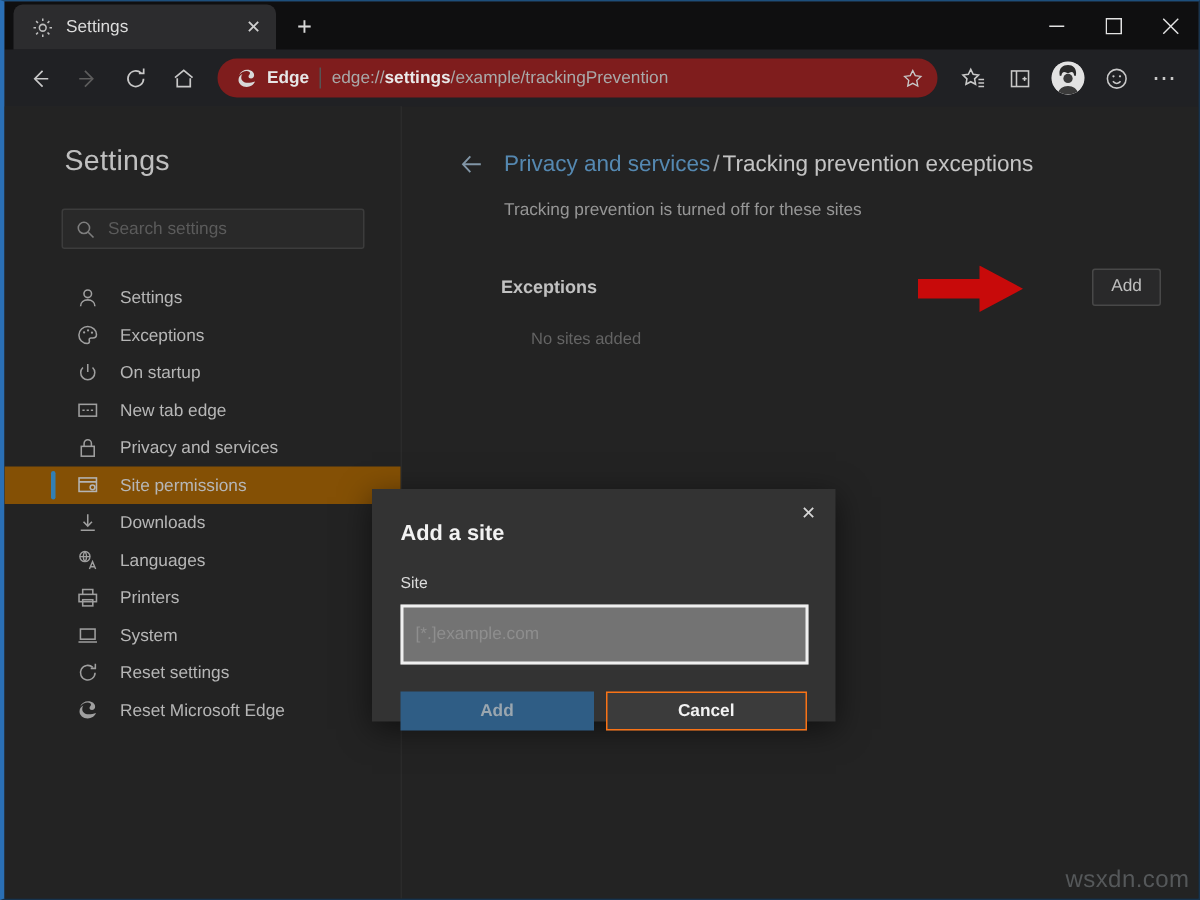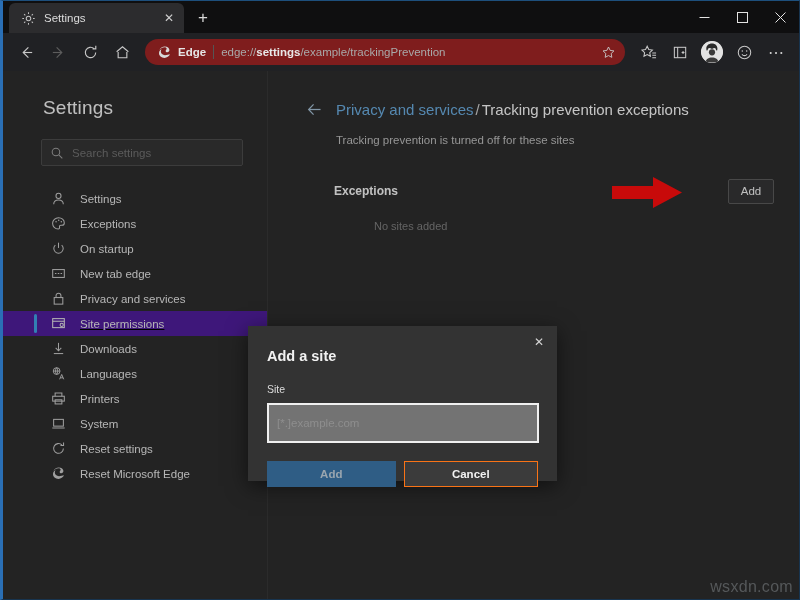--- a/index.html
+++ b/index.html
@@ -172,21 +172,21 @@
   .navitem .ni-icon {
     width: 17px; height: 17px; flex: 0 0 17px;
     display: flex; align-items: center; justify-content: center;
     color: #c2c2c2;
   }
   .navitem .ni-label {
     font-size: 11.5px;
     color: #dedede;
     white-space: nowrap;
   }
-  .navitem.active { background: #4c1d95; text-decoration: underline; }
+  .navitem.active { background: #a16207; }
   .navitem.active::before {
     content: "";
     position: absolute; left: 31px; top: 3px;
     width: 3px; height: 19px;
     background: #3e9bdc;
     border-radius: 2px;
   }
 
   
   .content { flex: 1; padding: 30px 0 0 38px; position: relative; }
@@ -216,21 +216,21 @@
     border: 1px solid #585858;
     background: #333334;
     border-radius: 2px;
     color: #e8e8e8;
     font-size: 11.5px;
     font-family: "Liberation Sans", sans-serif;
     display: flex; align-items: center; justify-content: center;
     flex: 0 0 46px;
   }
   .nosites {
-    margin-top: 13px; margin-left: 68px;
+    margin-top: 13px; margin-left: 48px;
     font-size: 11px;
     color: #7b7b7b;
   }
 
   
   .scrim { position: absolute; inset: 0; background: rgba(0,0,0,0.18); }
   .dialog {
     position: absolute;
     left: 245px; top: 255px;
     width: 309px; height: 155px;

